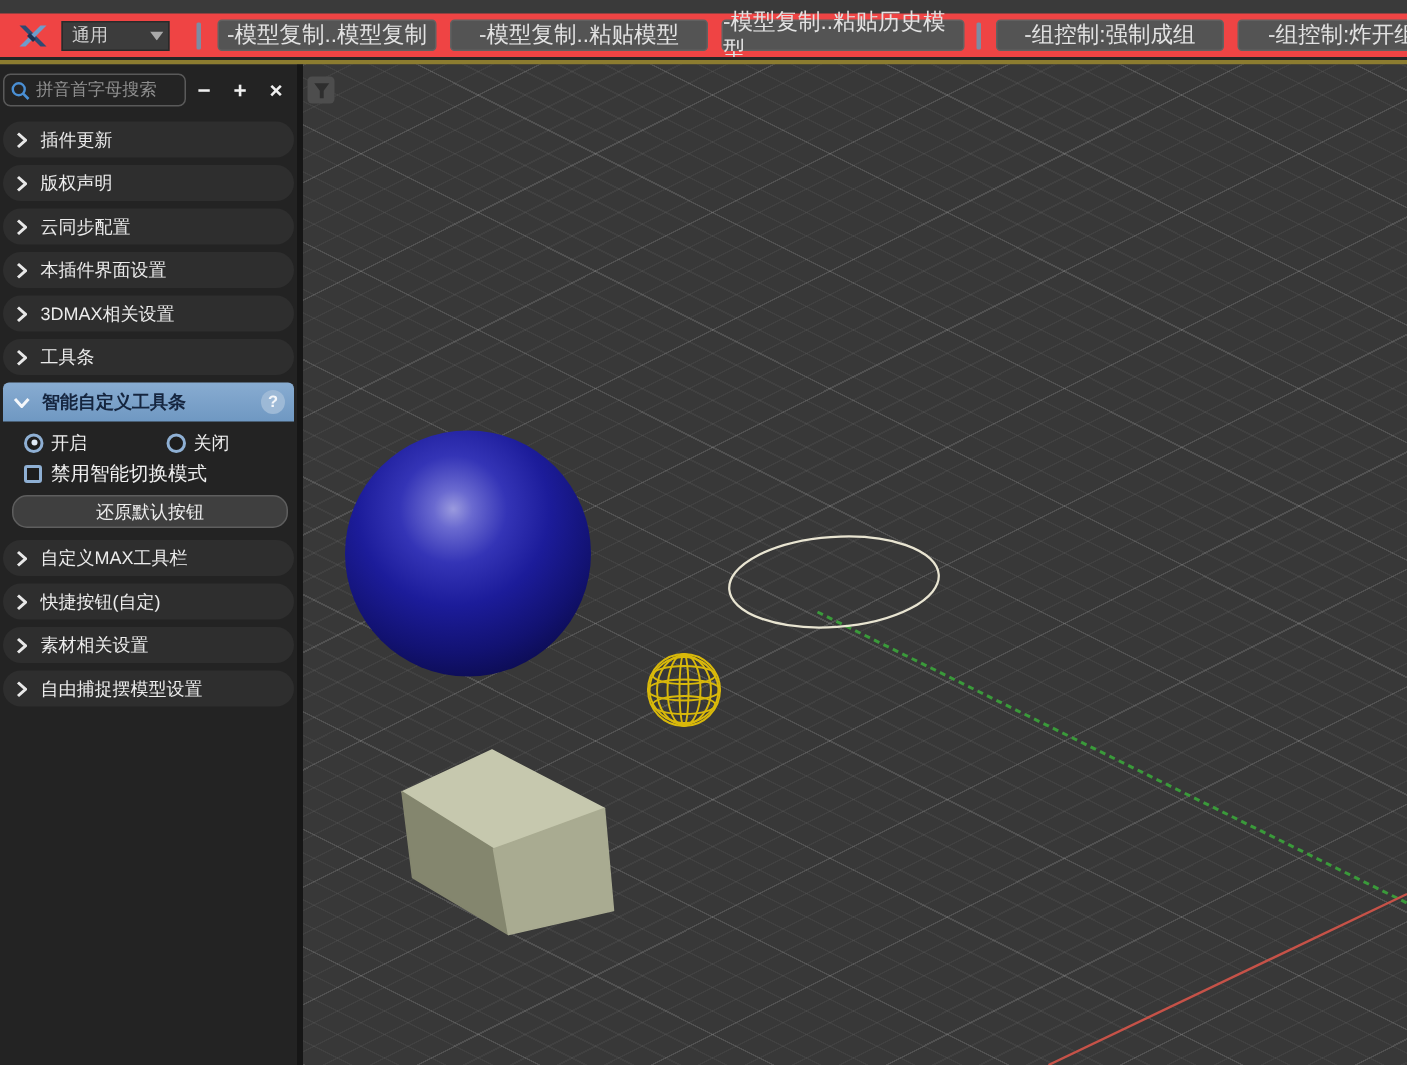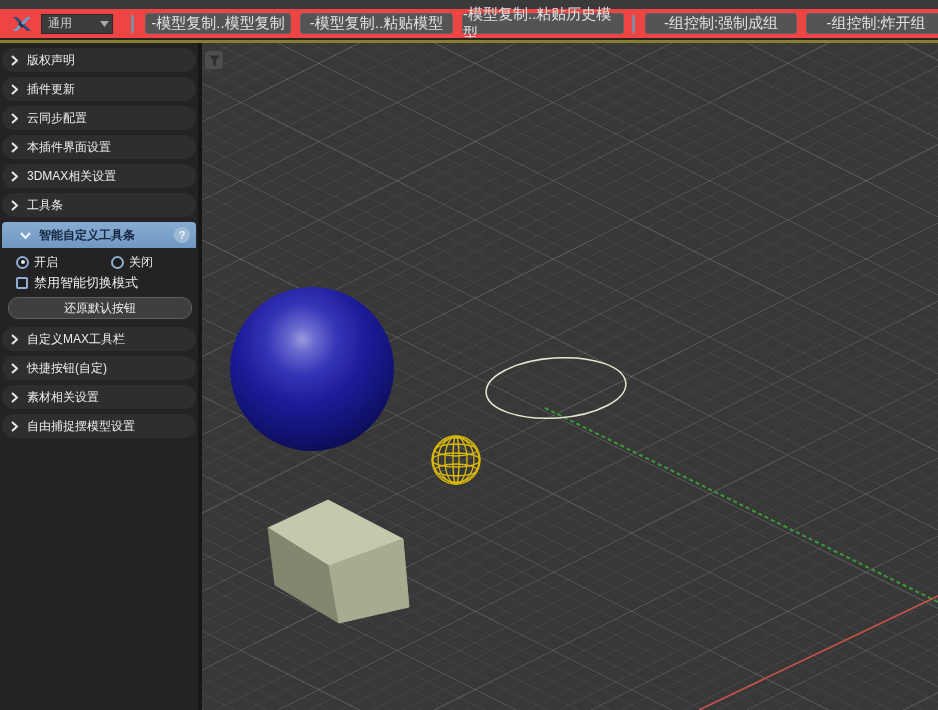--- a/index.html
+++ b/index.html
@@ -17,21 +17,21 @@
   .dropdown { margin-left:8px; width:72px; height:20px; background:#3c3c3c; border:1px solid #2a2a2a;
     display:flex; align-items:center; color:#cfcfcf; font-size:12px; flex:none; }
   .dropdown .dd-label { flex:1; padding-left:6px; }
   .dd-arrow { width:16px; height:100%; display:flex; align-items:center; justify-content:center; }
   .vsep { width:3px; height:18px; background:#7d8ca3; margin-left:18px; border-radius:1px; flex:none; }
   .vsep2 { width:3px; height:18px; background:#7d8ca3; margin-left:8px; margin-right:3px; border-radius:1px; flex:none; }
   .tb-btn { height:21px; background:#545454; border:1px solid #616161; border-radius:3px;
     color:#e2e2e2; font-size:15px; display:flex; align-items:center; justify-content:center;
     flex:none; cursor:default; }
   .tb-btn.b1 { width:146px; margin-left:11px; }
-  .tb-btn.b2 { width:153px; margin-left:9px; }
+  .tb-btn.b2 { width:172px; margin-left:9px; }
   .tb-btn.b3 { width:162px; margin-left:9px; }
   .tb-btn.b4 { width:152px; margin-left:7px; }
   .tb-btn.b5 { width:140px; margin-left:9px; }
 
   
   .sidebar { position:absolute; left:0; top:43px; width:202px; height:667px; background:#232323;
     border-right:4px solid #161616; padding:5px 2px 0 2px; }
   .search-row { display:flex; align-items:center; height:24px; margin-bottom:9px; }
   .search-box { width:122px; height:22px; border:1px solid #5a5a5a; border-radius:5px; background:#242424;
     display:flex; align-items:center; padding:0 4px; }
@@ -39,21 +39,21 @@
     color:#cfcfcf; font-size:11.5px; font-family:inherit; }
   .search-box input::placeholder { color:#8f8f8f; }
   .mini-btn { color:#f0f0f0; font-size:15px; font-weight:bold; width:24px; text-align:center; cursor:default; }
 
   .pill { position:relative; height:24px; background:#2e2e2e; border-radius:12px; margin-bottom:5px;
     display:flex; align-items:center; padding-left:9px; color:#ececec; font-size:12px; cursor:default; }
   .pill .chev { margin-right:9px; display:flex; align-items:center; }
 
   .active-head { height:26px; border-radius:4px 4px 0 0;
     background:linear-gradient(#88acd1,#6f98c2); display:flex; align-items:center;
-    padding-left:18px; color:#15253f; font-size:12px; font-weight:bold; margin-bottom:6px; cursor:default; }
+    padding-left:7px; color:#15253f; font-size:12px; font-weight:bold; margin-bottom:6px; cursor:default; }
   .active-head .chev { margin-right:8px; display:flex; align-items:center; }
   .help-badge { margin-left:auto; margin-right:6px; width:16px; height:16px; border-radius:50%;
     background:#9db9d6; color:#f3f6fa; font-size:11px; font-weight:bold; display:flex;
     align-items:center; justify-content:center; }
 
   .opt-rows { padding:0 0 8px 14px; }
   .radio-row { display:flex; align-items:center; height:16px; margin-bottom:5px; color:#efefef; font-size:12px; }
   .radio { width:13px; height:13px; border:2px solid #8fb0d4; border-radius:50%; background:#1d2合1; background:#1d1d1d;
     margin-right:5px; position:relative; flex:none; }
   .radio.checked::after { content:""; position:absolute; left:2.5px; top:2.5px; width:4px; height:4px;
@@ -105,36 +105,48 @@
       <div class="vsep2"></div>
       <div class="tb-btn b4">-组控制:强制成组</div>
       <div class="tb-btn b5">-组控制:炸开组</div>
     </div>
     <div class="topbar-edge1"></div>
     <div class="topbar-edge2"></div>
   </div>
 
   <div class="sidebar">
 
-
+    <div class="search-row">
+      <div class="search-box">
+        <svg width="13" height="13" viewBox="0 0 13 13" style="margin-right:4px;flex:none;">
+          <circle cx="5.5" cy="5.5" r="4" fill="none" stroke="#4a8fd4" stroke-width="1.6"></circle>
+          <line x1="8.6" y1="8.6" x2="12" y2="12" stroke="#4a8fd4" stroke-width="1.8"></line>
+        </svg>
+        <input value="" placeholder="拼音首字母搜索" style="">
+      </div>
+      <span class="mini-btn">−</span>
+      <span class="mini-btn">+</span>
+      <span class="mini-btn">×</span>
+    </div>
+
+    <div class="pill">
+      <span class="chev">
+          <svg width="7" height="11" viewBox="0 0 7 11">
+            <polyline points="1,1 6,5.5 1,10" fill="none" stroke="#e8e8e8" stroke-width="2"></polyline>
+          </svg>
+        </span>
+      <span>插件更新</span>
+    </div>
     <div class="pill">
       <span class="chev">
           <svg width="7" height="11" viewBox="0 0 7 11">
             <polyline points="1,1 6,5.5 1,10" fill="none" stroke="#e8e8e8" stroke-width="2"></polyline>
           </svg>
         </span>
       <span>版权声明</span>
-    </div>
-    <div class="pill">
-      <span class="chev">
-          <svg width="7" height="11" viewBox="0 0 7 11">
-            <polyline points="1,1 6,5.5 1,10" fill="none" stroke="#e8e8e8" stroke-width="2"></polyline>
-          </svg>
-        </span>
-      <span>插件更新</span>
     </div>
     <div class="pill">
       <span class="chev">
           <svg width="7" height="11" viewBox="0 0 7 11">
             <polyline points="1,1 6,5.5 1,10" fill="none" stroke="#e8e8e8" stroke-width="2"></polyline>
           </svg>
         </span>
       <span>云同步配置</span>
     </div>
     <div class="pill">

